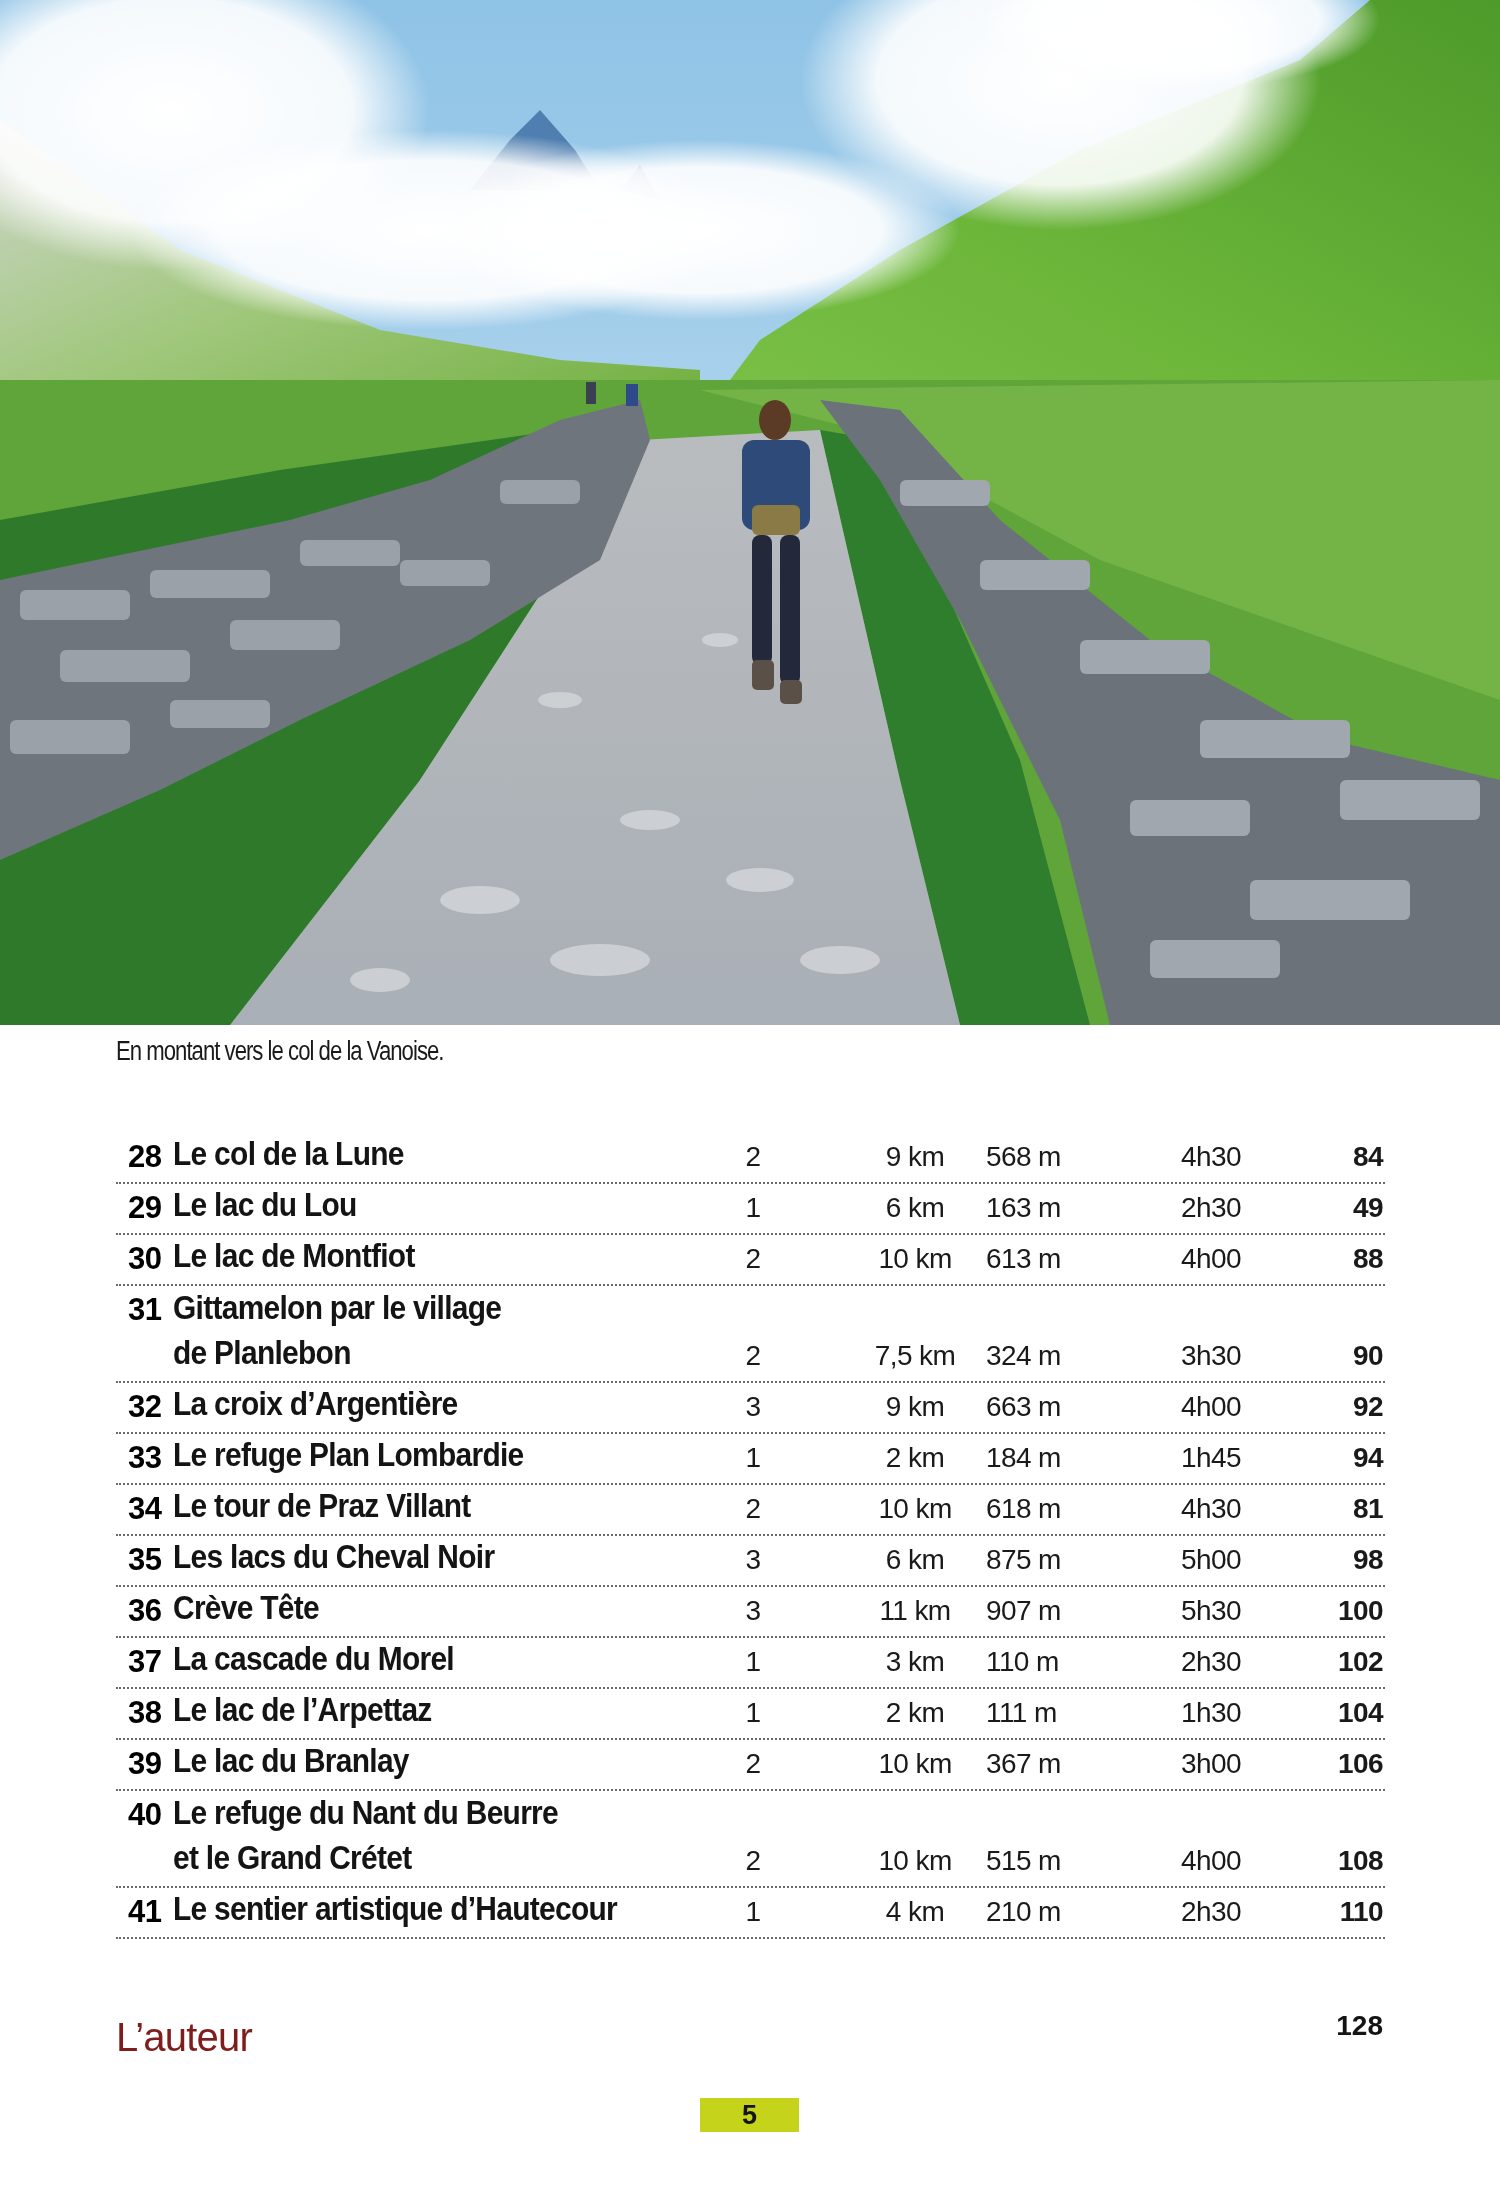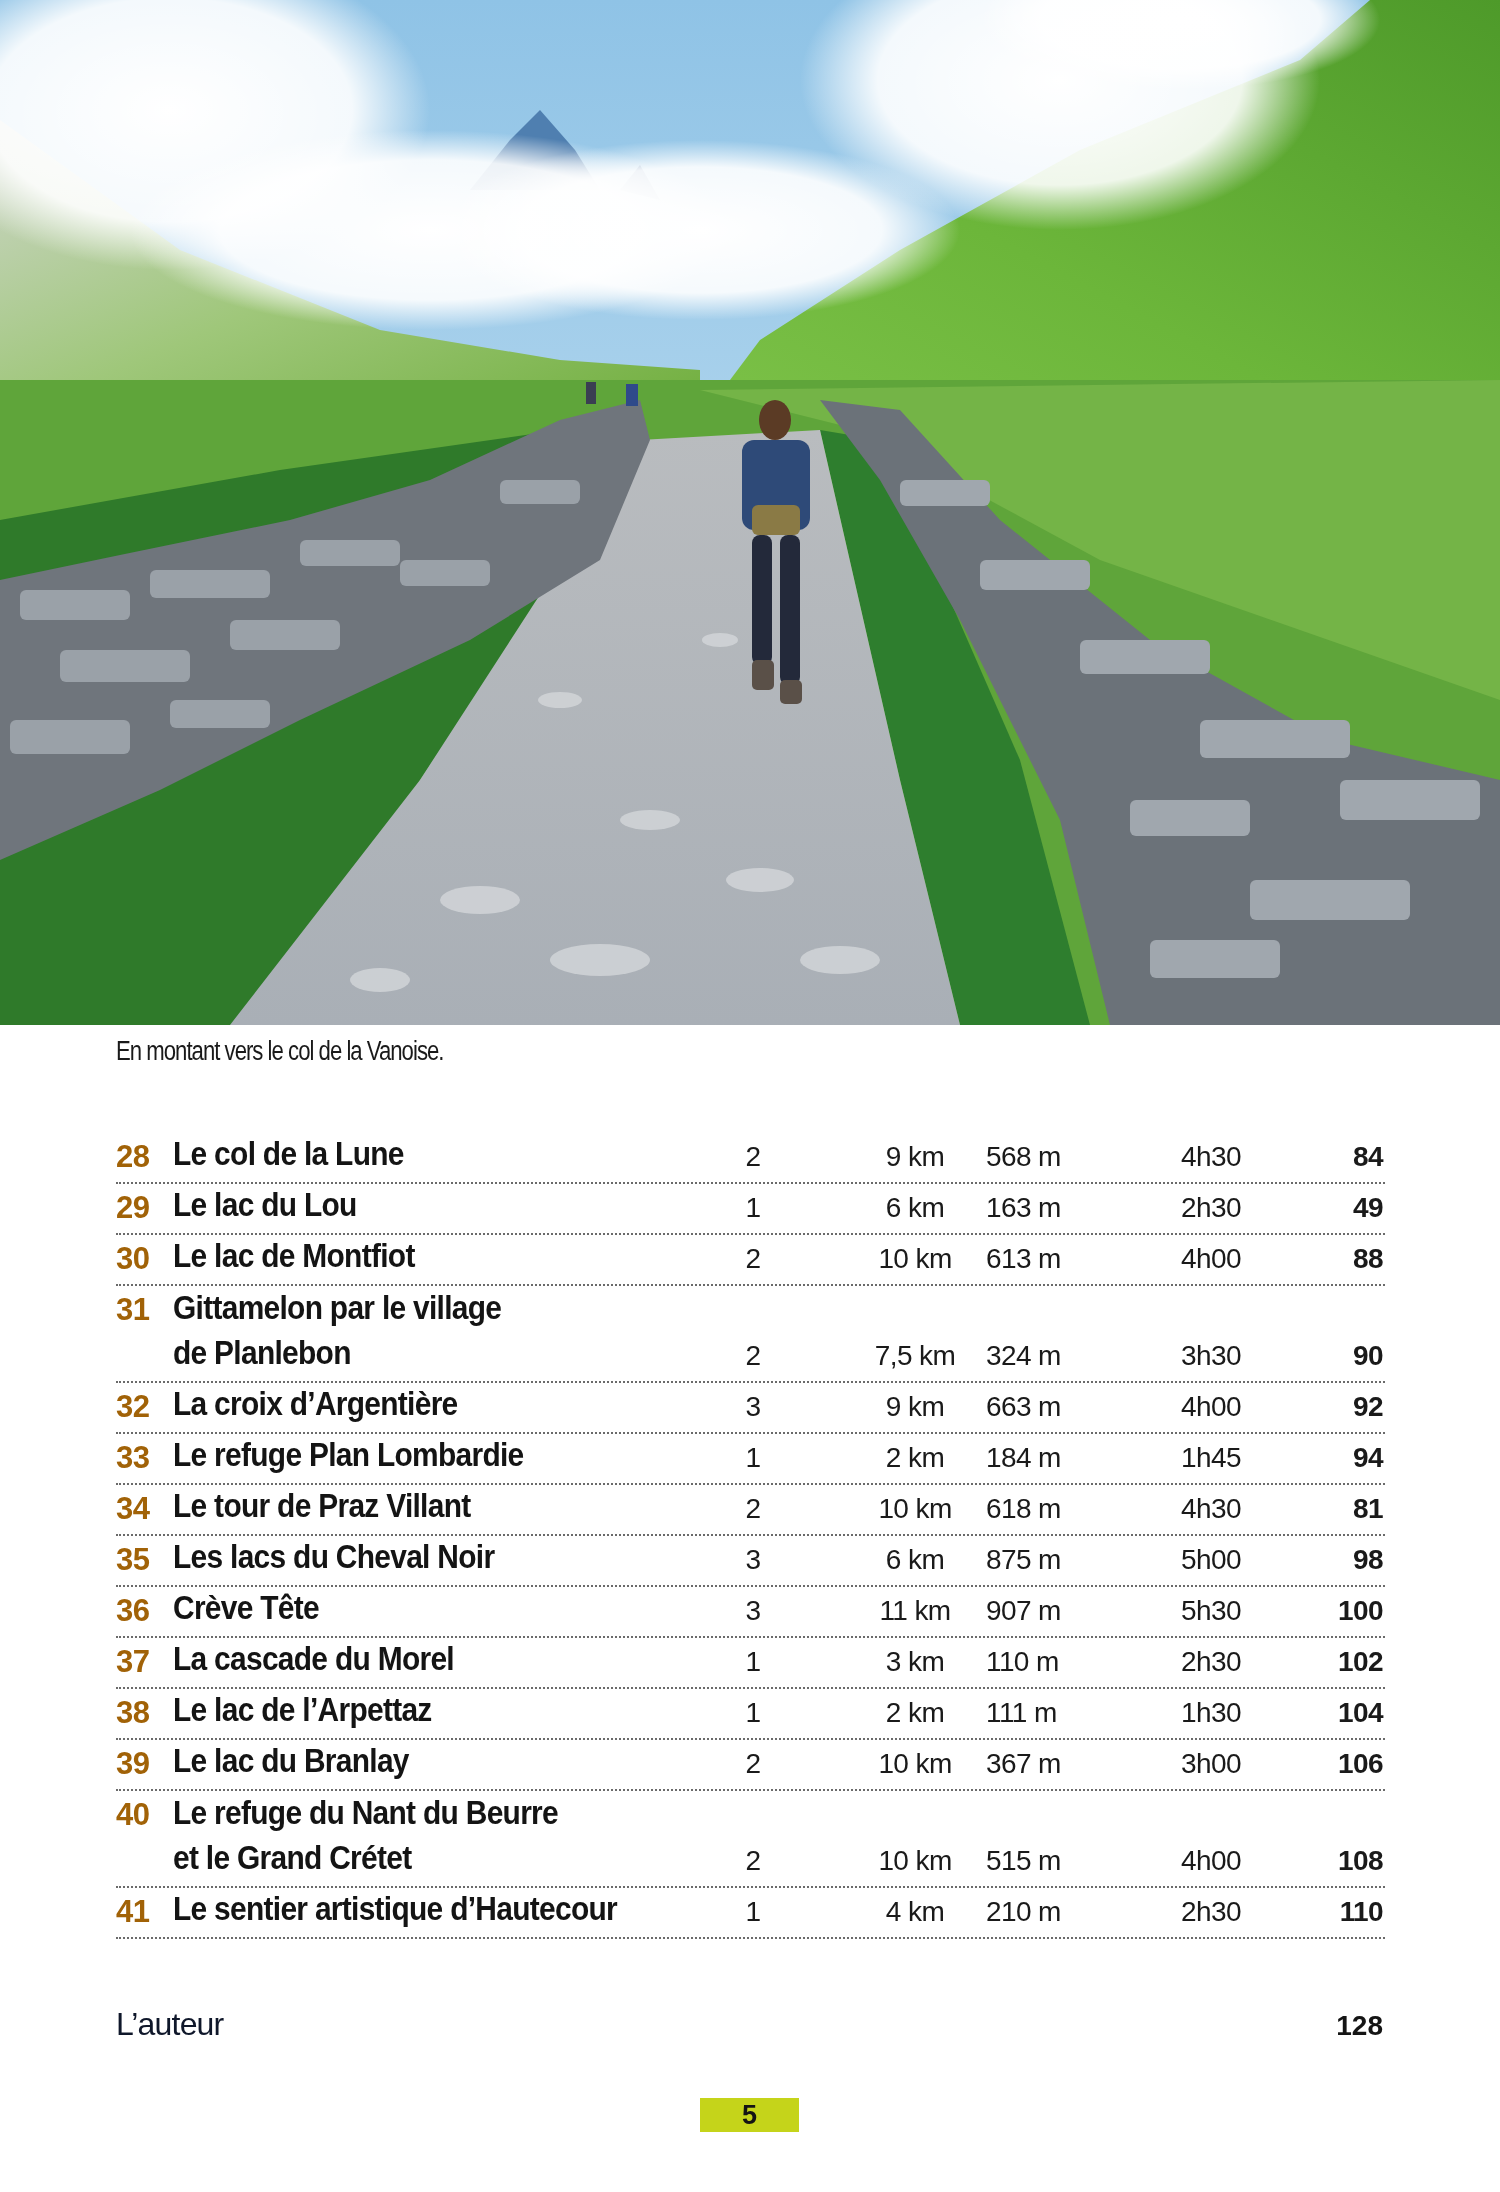--- a/index.html
+++ b/index.html
@@ -5,32 +5,32 @@
     html, body { margin: 0; padding: 0; background: #ffffff; }
     body { width: 1500px; height: 2192px; position: relative; overflow: hidden;
            font-family: "Liberation Sans", sans-serif; color: #1a1a1a; }
     .photo { position: absolute; left: 0; top: 0; width: 1500px; height: 1025px; overflow: hidden; }
     .photo svg { display: block; }
     .caption { position: absolute; left: 116px; top: 1036px; font-size: 27px; letter-spacing: -1.2px;
                font-family: "Liberation Sans", sans-serif; transform: scaleX(0.82); transform-origin: left top; color: #1a1a1a; }
     .toc { position: absolute; left: 116px; top: 1133px; width: 1269px; }
     .row { position: relative; height: 51px; border-bottom: 2px dotted #6a6a6a; box-sizing: border-box; }
     .row.double { height: 97px; }
-    .row .num { position: absolute; left: 0; bottom: 7px; font-size: 31px; font-weight: bold; color: #a16207; letter-spacing: -0.5px; }
+    .row .num { position: absolute; left: 12px; bottom: 7px; font-size: 31px; font-weight: bold; color: #000000; letter-spacing: -0.5px; }
     .row .title { position: absolute; left: 57px; bottom: 6px; font-size: 34px; line-height: 45px; color: #141414;
                   letter-spacing: -0.8px; font-weight: bold; white-space: nowrap; transform: scaleX(0.88); transform-origin: left bottom; }
     .row .title span { display: block; }
     .cell { position: absolute; bottom: 9px; font-size: 28px; color: #1a1a1a; letter-spacing: -0.6px; white-space: nowrap; }
     .c-level { left: 627px; width: 20px; text-align: center; }
     .c-dist { left: 748px; width: 102px; text-align: center; }
     .c-elev { left: 870px; width: 110px; }
     .c-time { left: 1020px; width: 105px; text-align: right; }
     .c-page { right: 2px; font-weight: bold; text-align: left; }
     .author { position: absolute; left: 116px; top: 2006px; width: 1269px; height: 44px; }
-    .author .label { position: absolute; left: 0; top: 0; font-size: 32px; letter-spacing: -0.8px; color: #0f172a; }
+    .author .label { position: absolute; left: 0; top: 9px; font-size: 40px; letter-spacing: -0.8px; color: #7f1d1d; }
     .author .page { position: absolute; right: 2px; top: 4px; font-size: 28px; font-weight: bold; color: #141414; }
     .folio { position: absolute; left: 700px; top: 2098px; width: 99px; height: 34px; background: #c5d41a;
              text-align: center; font-size: 27px; font-weight: bold; line-height: 34px; color: #141414; }
   </style>
 </head>
 <body>
 
 <div class="photo">
   <svg width="1500" height="1025" viewBox="0 0 1500 1025">
     <defs>

